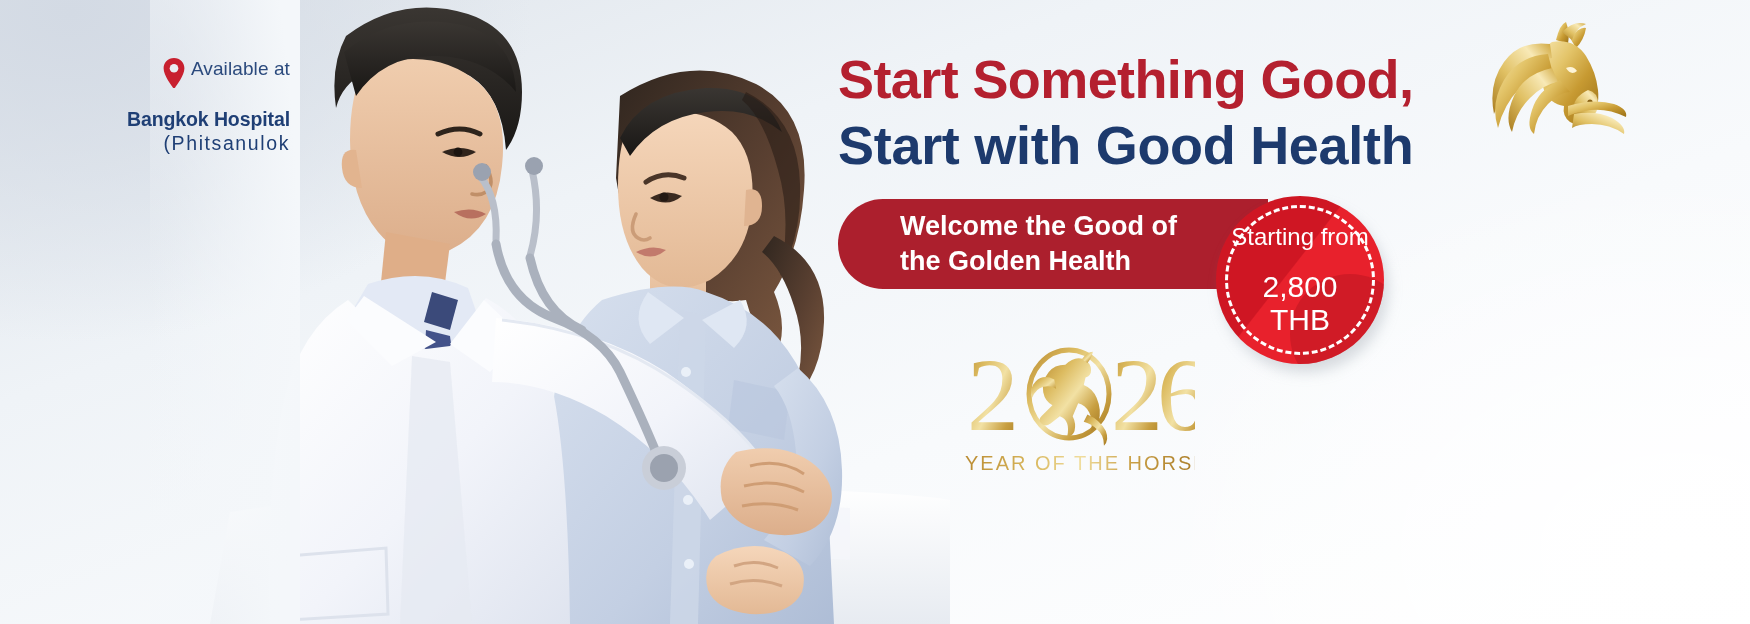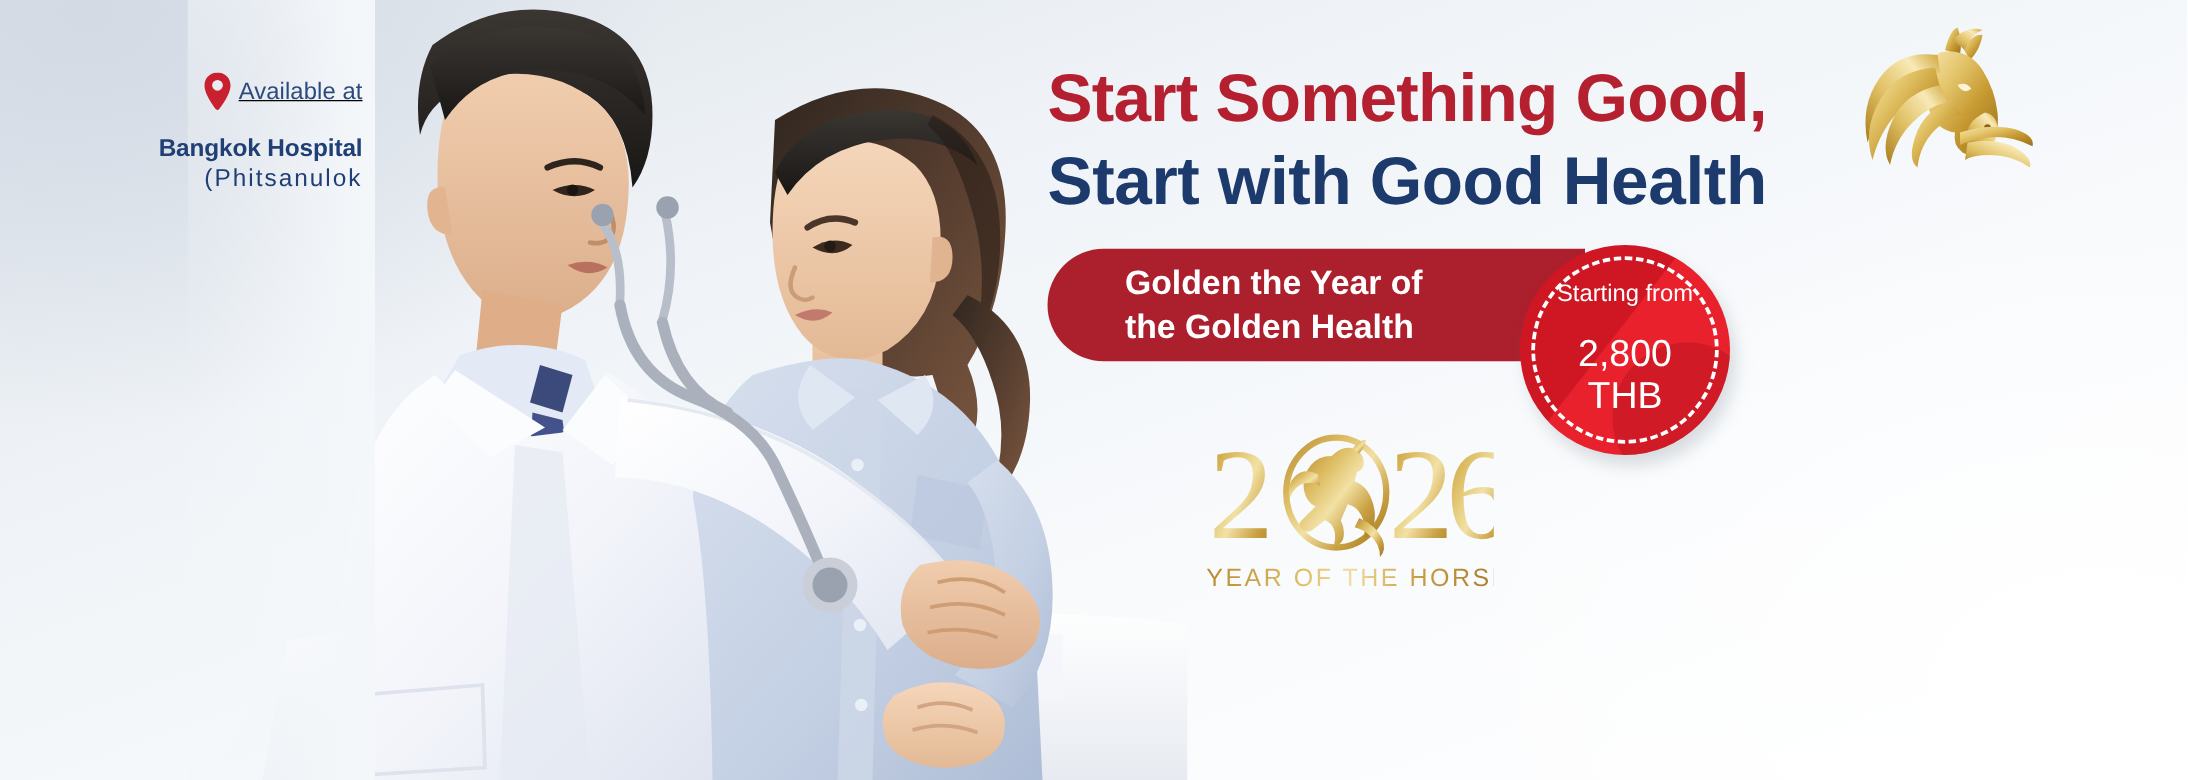--- a/index.html
+++ b/index.html
@@ -13,21 +13,21 @@
     position:absolute; inset:0; width:1750px; height:624px;
     overflow:hidden;
     background:
       radial-gradient(ellipse 900px 620px at 96% 88%, #ffffff 0%, rgba(255,255,255,0) 62%),
       radial-gradient(ellipse 700px 500px at 4% 2%, #d3dae4 0%, rgba(211,218,228,0) 66%),
       linear-gradient(160deg, #dde3ea 0%, #eff3f7 32%, #f8fafc 62%, #ffffff 100%);
   }
 
   
   .loc-badge { position:absolute; left:58px; top:58px; width:232px; text-align:right; }
-  .loc-row1 { display:flex; align-items:center; justify-content:flex-end; gap:6px;text-decoration:underline; }
+  .loc-row1 { display:flex; justify-content:flex-end; gap:6px; }
   .pin-icon { width:22px; height:30px; flex:0 0 auto; display:block; margin-bottom:2px;}
   .loc-avail { font-size:19px; color:#2b4a7d; letter-spacing:.1px; }
   .loc-hosp { font-size:19.5px; font-weight:bold; color:#1f3f75; margin-top:18px; letter-spacing:-.1px;}
   .loc-city { font-size:19.5px; font-weight:normal; color:#1f3f75; letter-spacing:1.6px; margin-top:1px;}
   .loc-only { font-size:19px; color:#2b4a7d; margin-top:1px;}
 
   
   .photo { position:absolute; left:150px; top:0; width:800px; height:624px; }
   .photo svg { display:block; width:100%; height:100%; }
 
@@ -77,21 +77,21 @@
   }
   .sticker-dash {
     position:absolute; left:9px; top:9px; width:150px; height:150px;
     border:3px dashed #ffffff; border-radius:50%;
   }
   .sticker-text {
     position:absolute; left:0; top:0; width:168px; height:168px;
     display:flex; flex-direction:column; align-items:center; justify-content:center;
     color:#fff; text-align:center; line-height:1.08;
   }
-  .st-from { font-size:19px; font-weight:normal; }
+  .st-from { font-size:24px; font-weight:normal; }
   .st-amount { font-size:30px; font-weight:normal; margin-top:21px;text-align:right;}
   .st-cur { font-size:30px; font-weight:normal; margin-top:1px;}
 
   
   .logo2026 { position:absolute; left:965px; top:332px; width:230px; height:120px; }
   .logo2026 svg { display:block; width:100%; height:100%; }
   .logo-caption {
     position:absolute; left:965px; top:452px; width:230px;
     text-align:left; font-size:20px; letter-spacing:2.0px;
     font-weight:normal;
@@ -299,21 +299,21 @@
       <path d="M74 50 Q46 56 36 78 Q26 100 34 114 Q38 94 52 80 Q66 66 80 64 Z" fill="url(#gold2)"></path>
       <path d="M82 62 Q60 72 54 92 Q48 110 56 116 Q58 98 70 86 Q82 74 92 74 Z" fill="url(#gold1)"></path>
       <path d="M96 96 Q118 92 134 100 Q148 108 146 116 Q132 106 114 106 Q100 106 94 110 Z" fill="url(#gold2)"></path>
       <path d="M90 88 Q116 80 136 86 Q150 91 148 99 Q130 90 112 92 Q98 94 90 98 Z" fill="url(#gold1)"></path>
 
       <path d="M84 14 Q96 2 108 6 Q98 10 94 22 Z" fill="url(#gold2)"></path>
     </svg>
   </div>
 
   <div class="pill">
-    <span class="pill-line">Golden the Year of</span>
+    <span class="pill-line">Welcome the Good of</span>
     <span class="pill-line">the Golden Health</span>
   </div>
 
   <div class="sticker">
     <div class="sticker-shadow"></div>
     <div class="sticker-body"></div>
     <div class="sticker-dash"></div>
     <div class="sticker-text">
       <span class="st-from">Starting from</span>
       <span class="st-amount">2,800</span>

